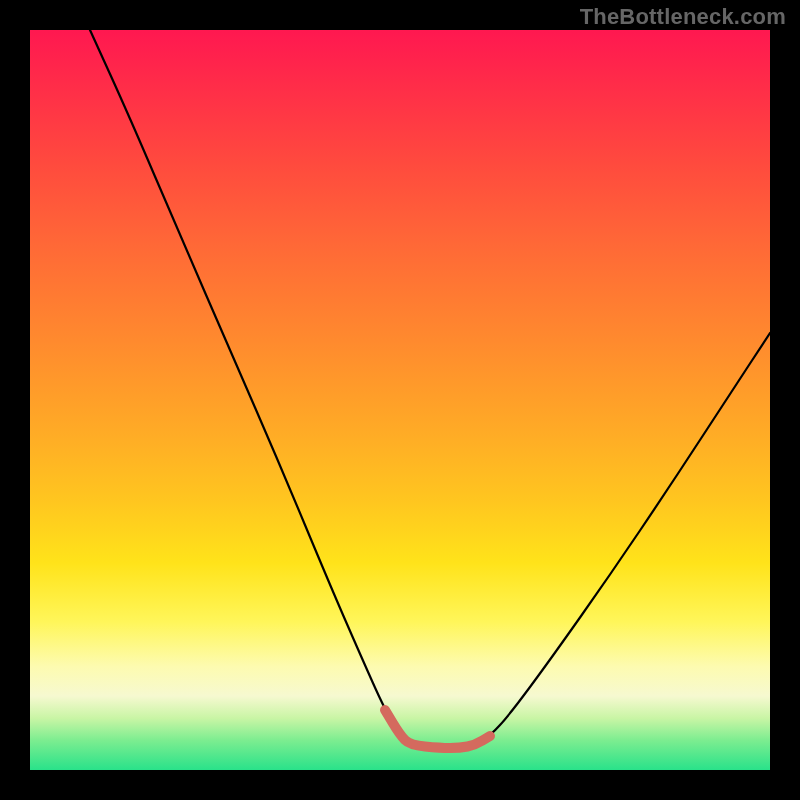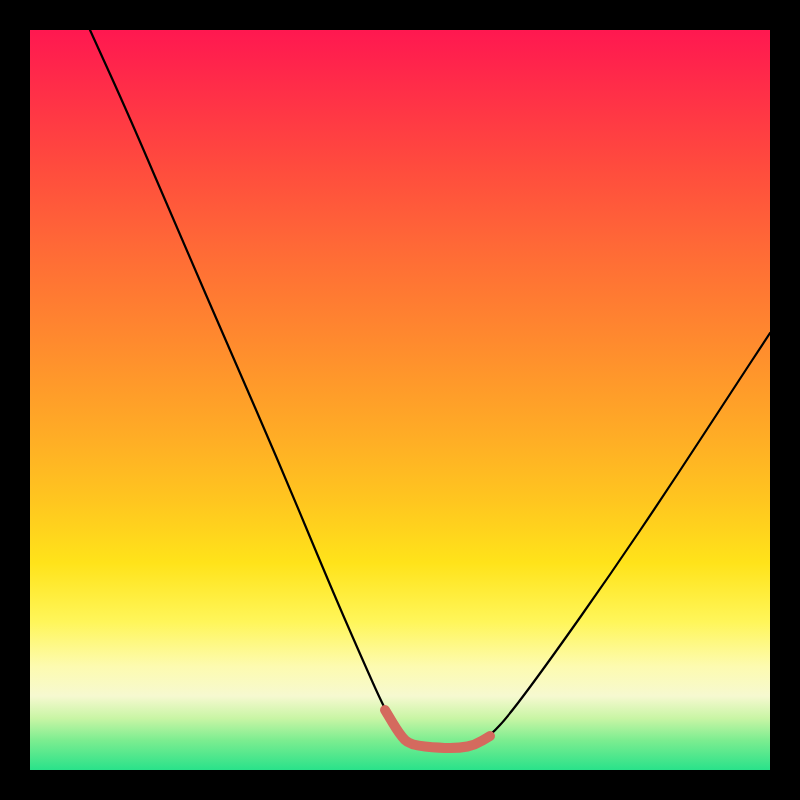--- a/index.html
+++ b/index.html
@@ -66,20 +66,21 @@
     top: 0;
     width: 100%;
     height: 100%;
     display: block;
   }
 </style>
 </head>
 <body>
 
 <div class="frame">
+  <div class="watermark">TheBottleneck.com</div>
   <div class="plot-area">
     <div class="gradient"></div>
     <svg class="curve" viewBox="0 0 740 740" preserveAspectRatio="none">
       <path id="curve-path" fill="none" stroke="#000" stroke-width="2.2" stroke-linecap="round" stroke-linejoin="round" d="M 60 0 Q 60 0 80 44 Q 100 88 125 146.5 Q 150 205 175 262.5 Q 200 320 225 377.5 Q 250 435 275 495 Q 300 555 315 589.5 Q 330 624 342.5 652 Q 355 680 362.5 692.5 Q 370 705 375 710 Q 380 715 395 716.5 Q 410 718 420 718 Q 430 718 437.5 716.5 Q 445 715 452.5 710.5 Q 460 706 470 695 Q 480 684 500 657 Q 520 630 550 587.5 Q 580 545 610 500.5 Q 640 456 670 410 Q 700 364 720 333.5 T 740 303"></path>
       <path id="highlight-path" fill="none" stroke="#d46a5e" stroke-width="10" stroke-linecap="round" stroke-linejoin="round" d="M 355 680 Q 355 680 362.5 692.5 Q 370 705 375 710 Q 380 715 395 716.5 Q 410 718 420 718 Q 430 718 437.5 716.5 Q 445 715 452.5 710.5 T 460 706"></path>
     </svg>
   </div>
 </div>
 
 </body></html>

